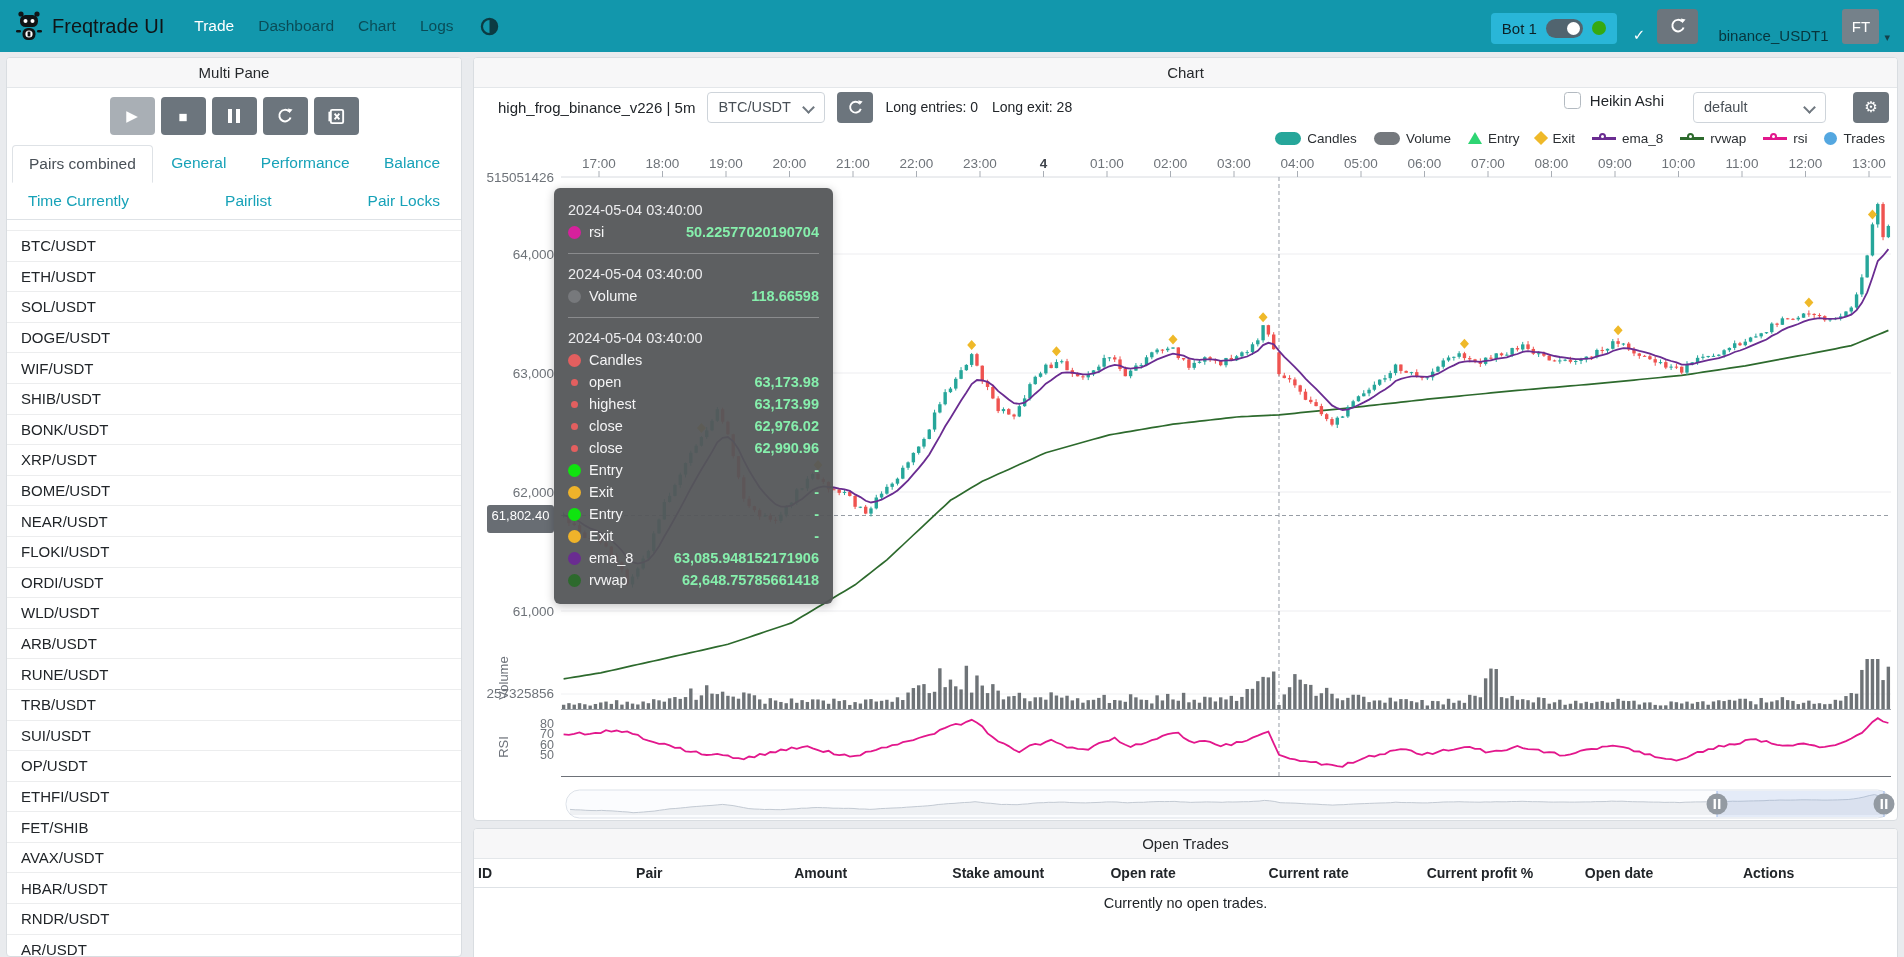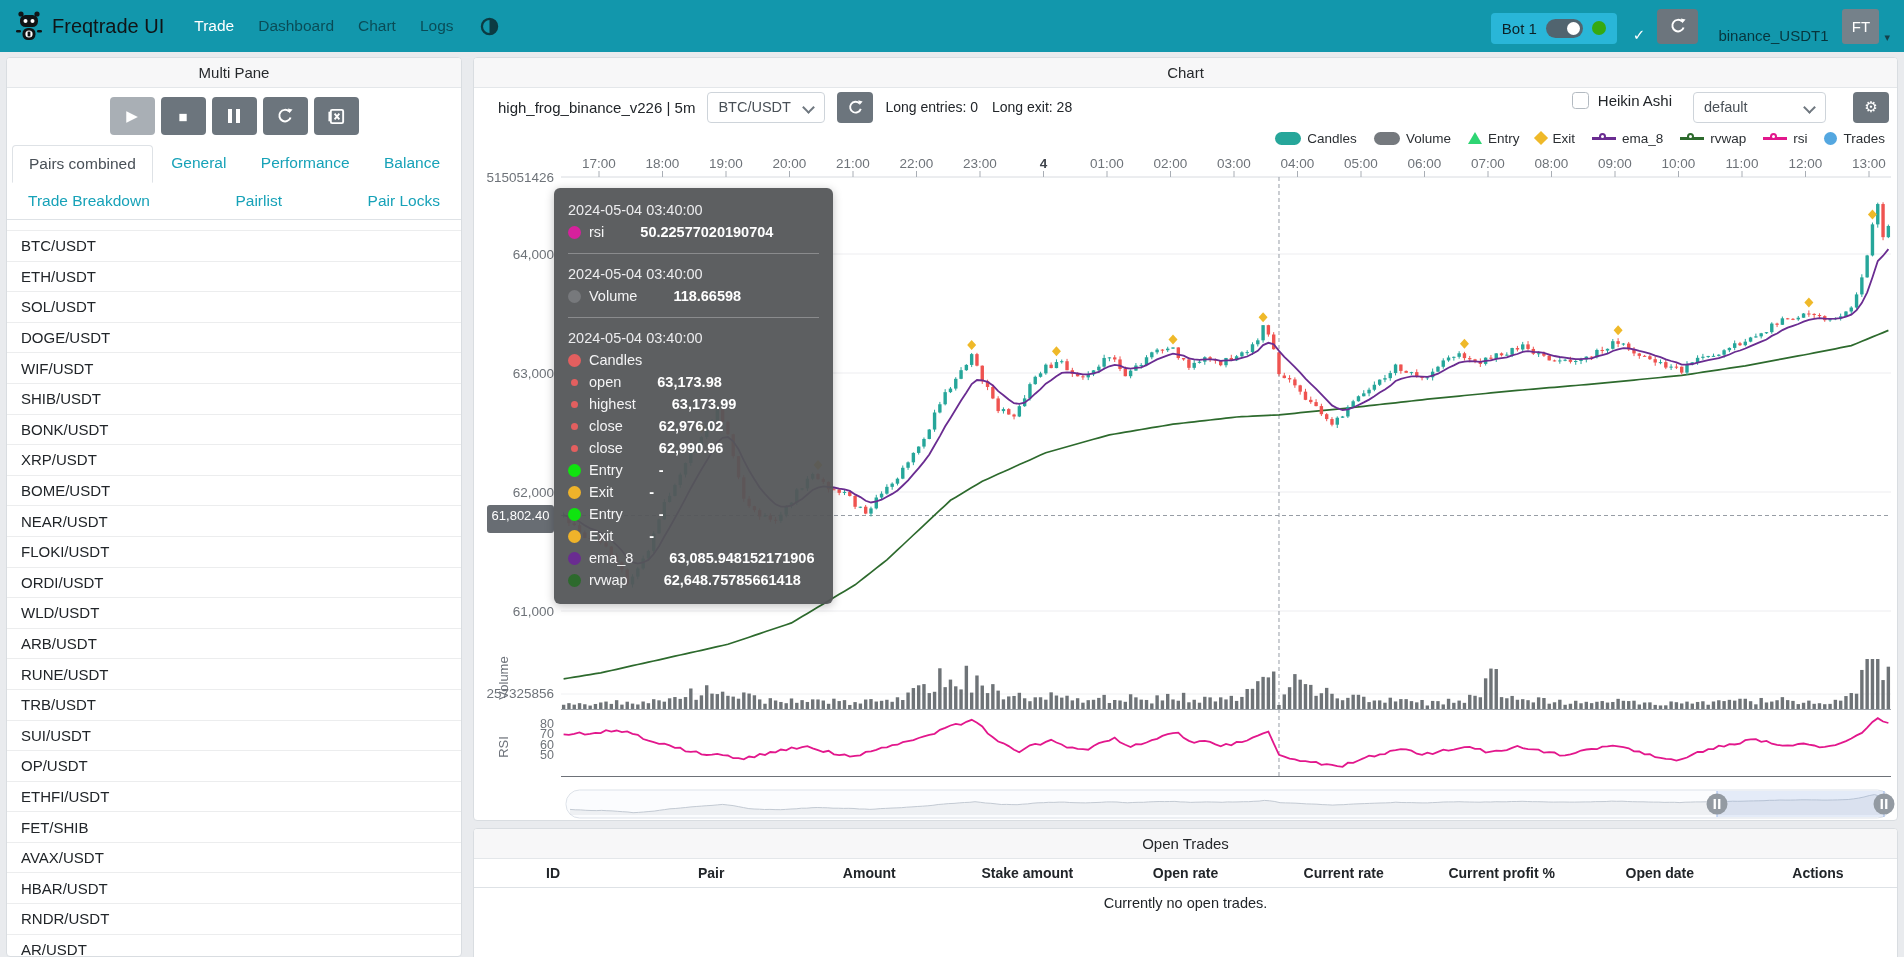--- a/index.html
+++ b/index.html
@@ -87,29 +87,29 @@
   .chart-tooltip { position:absolute; left:80px; top:130px; width:279px; background:rgba(84,86,88,.95);
     border-radius:6px; padding:11px 14px 13px; color:#fff; font-size:14.5px; z-index:5;
     box-shadow:0 2px 10px rgba(0,0,0,.25); }
   .tt-section { }
   .tt-section + .tt-section { border-top:1px solid rgba(255,255,255,.28); margin-top:10px; padding-top:9px; }
   .tt-time { color:#ececee; height:22px; line-height:22px; }
   .tt-row { display:flex; align-items:center; height:22px; }
   .tt-dot { flex:0 0 auto; width:13px; height:13px; border-radius:50%; margin-right:8px; }
   .tt-dot.sm { width:7px; height:7px; margin:0 11px 0 3px; }
   .tt-label { flex:0 0 auto; color:#f4f4f5; }
-  .tt-val { flex:1; text-align:left; font-weight:700; color:#ffffff;padding-left:36px; }
+  .tt-val { flex:1; text-align:right; font-weight:700; color:#86efac; }
 
   .price-badge { position:absolute; left:13px; top:447px; width:67px; height:28px; background:#686d73;
     color:#fff; font-size:13px; text-align:center; line-height:21px; border-radius:3px; z-index:4; }
 
   
   .trades-table { width:100%; border-collapse:collapse; table-layout:fixed; }
   .trades-table th { font-size:14px; font-weight:700; color:#212529; padding:6px 4px;
-    border-bottom:1px solid #dee2e6; text-align:center; }
+    border-bottom:1px solid #dee2e6; text-align:left; }
   .empty-msg { text-align:center; font-size:14.5px; color:#212529; padding:7px 0; }
 </style>
 </head>
 <body>
 
 <nav class="navbar">
   <svg class="brand-logo" viewBox="0 0 30 32">
     <circle cx="7" cy="4" r="2.6" fill="#101416"></circle>
       <circle cx="23" cy="4" r="2.6" fill="#101416"></circle>
     <rect x="6" y="5" width="18" height="12" rx="5.5" fill="#101416"></rect>
@@ -183,21 +183,21 @@
     </button>
   </div>
   <div class="tabs-block">
     <div class="tabs-row" id="tabs-row1">
         <div class="tab active">Pairs combined</div>
         <div class="tab">General</div>
         <div class="tab">Performance</div>
         <div class="tab">Balance</div>
       </div>
     <div class="tabs-row" id="tabs-row2">
-        <div class="tab">Trade Breakdown</div>
+        <div class="tab">Time Currently</div>
         <div class="tab">Pairlist</div>
         <div class="tab">Pair Locks</div>
       </div>
   </div>
   <div class="pair-list" id="pair-list">
       <div class="pair-row">BTC/USDT</div>
       <div class="pair-row">ETH/USDT</div>
       <div class="pair-row">SOL/USDT</div>
       <div class="pair-row">DOGE/USDT</div>
       <div class="pair-row">WIF/USDT</div>
@@ -236,21 +236,21 @@
         <polygon points="13.2,1.6 18.4,2.9 14.8,7.0" fill="#fff"></polygon>
       </svg>
     </button>
     <div class="counts">
       <span>Long entries: 0</span>
       <span>Long exit: 28</span>
     </div>
     <div class="right-tools">
       <div class="checkbox"></div>
       <span class="hk-label">Heikin Ashi</span>
-      <div class="select" style="min-width:133px;margin-left:12px;">
+      <div class="select" style="min-width:133px;margin-left:20px;">
         <span>default</span>
       </div>
       <button class="tool-btn" style="margin-left:18px;">
         <span>⚙</span>
       </button>
     </div>
   </div>
   <div class="legend-row" id="legend-row">
       <div class="legend-item">
         <span class="lg-roundrect" style="background: rgb(38, 166, 154);"></span>

